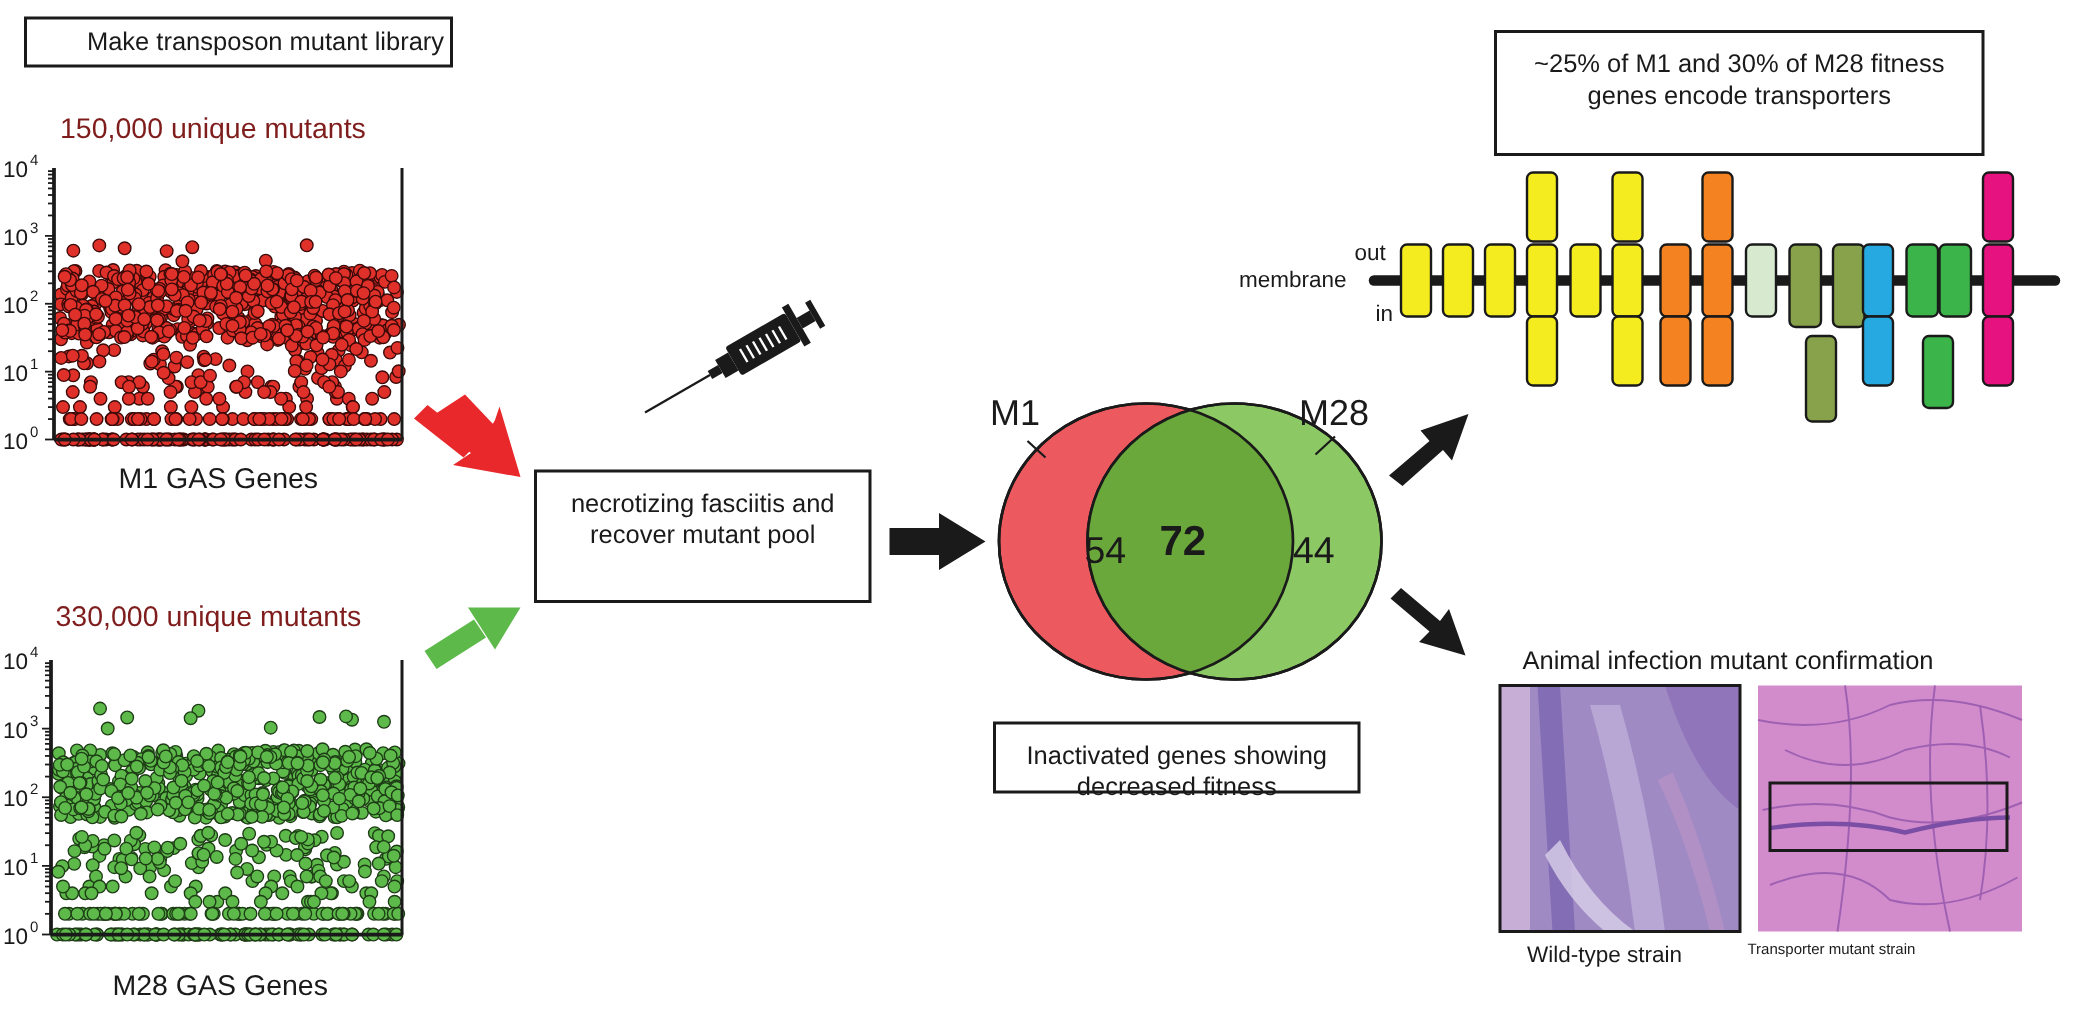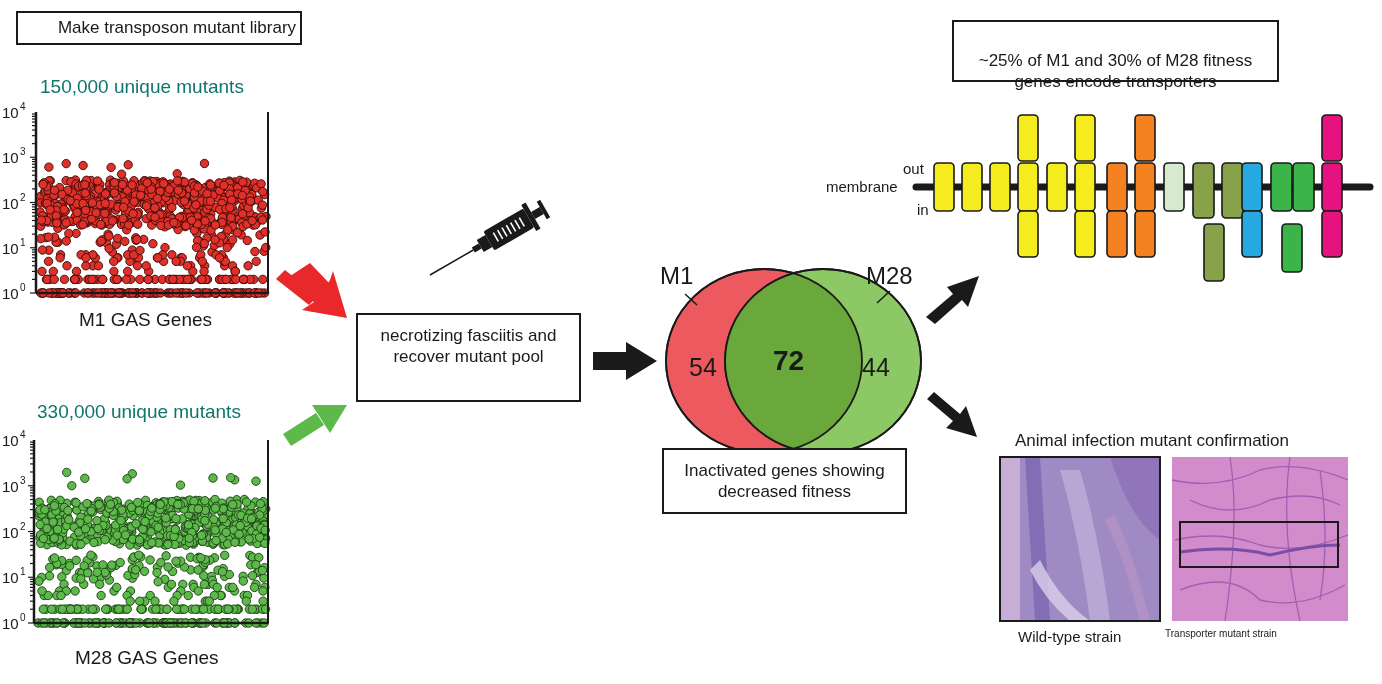--- a/index.html
+++ b/index.html
@@ -1,19 +1,19 @@
 <!DOCTYPE html>
 <html><head>
 <meta charset="utf-8">
 <style>
   html, body { margin:0; padding:0; background:#ffffff; }
   body { width:1382px; height:684px; position:relative; overflow:hidden; font-family:"Liberation Sans", sans-serif; color:#1a1a1a; }
   .box { position:absolute; border:2px solid #1a1a1a; background:#fff; text-align:center; box-sizing:border-box; font-size:17px; line-height:21px; }
   .txt { position:absolute; white-space:nowrap; }
-  .red-title { color:#0f766e; font-size:19px; }
+  .red-title { color:#7f1d1d; font-size:19px; }
   .axis-lbl { font-size:19px; }
   svg { position:absolute; left:0; top:0; overflow:visible; }
 </style>
 </head>
 <body>
 
 <div class="box" style="left:16px;top:11px;width:286px;height:34px;line-height:30px;padding-left:36px;">
   <span>Make transposon mutant library</span>
 </div>
 
@@ -2034,30 +2034,30 @@
   </g>
 </svg>
 
 <div class="box" style="left:356px;top:313px;width:225px;height:89px;padding-top:10px;">
   <div>necrotizing fasciitis and</div>
   <div>recover mutant pool</div>
 </div>
 
 <div class="txt" style="left:660px;top:262px;font-size:24px;">M1</div>
 <div class="txt" style="left:866px;top:262px;font-size:24px;">M28</div>
-<div class="txt" style="left:689px;top:353px;font-size:25px;">54</div>
+<div class="txt" style="left:723px;top:353px;font-size:25px;">54</div>
 <div class="txt" style="left:773px;top:345px;font-size:28px;font-weight:bold;">72</div>
 <div class="txt" style="left:862px;top:353px;font-size:25px;">44</div>
 
-<div class="box" style="left:662px;top:448px;width:245px;height:66px;padding-top:10px;">
+<div class="box" style="left:662px;top:481px;width:245px;height:48px;padding-top:10px;">
   <div>Inactivated genes showing</div>
   <div>decreased fitness</div>
 </div>
 
-<div class="box" style="left:952px;top:20px;width:327px;height:62px;padding-top:28px;">
+<div class="box" style="left:996px;top:20px;width:327px;height:84px;padding-top:10px;">
   <div>~25% of M1 and 30% of M28 fitness</div>
   <div>genes encode transporters</div>
 </div>
 <div class="txt" style="left:903px;top:160px;font-size:15px;">out</div>
 <div class="txt" style="left:826px;top:178px;font-size:15px;">membrane</div>
 <div class="txt" style="left:917px;top:201px;font-size:15px;">in</div>
 
 <div class="txt" style="left:1015px;top:431px;font-size:17px;">Animal infection mutant confirmation</div>
 <div class="txt" style="left:1018px;top:628px;font-size:15px;">Wild-type strain</div>
 <div class="txt" style="left:1165px;top:628px;font-size:10px;">Transporter mutant strain</div>

